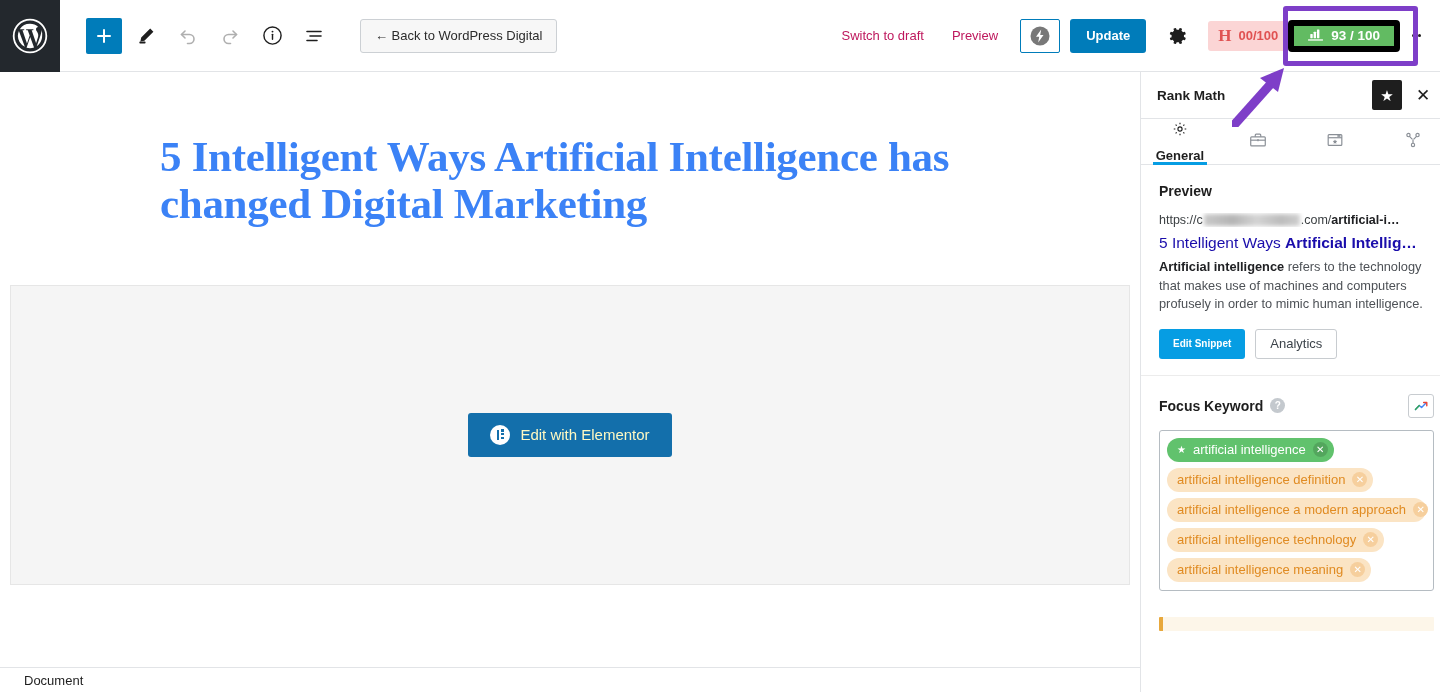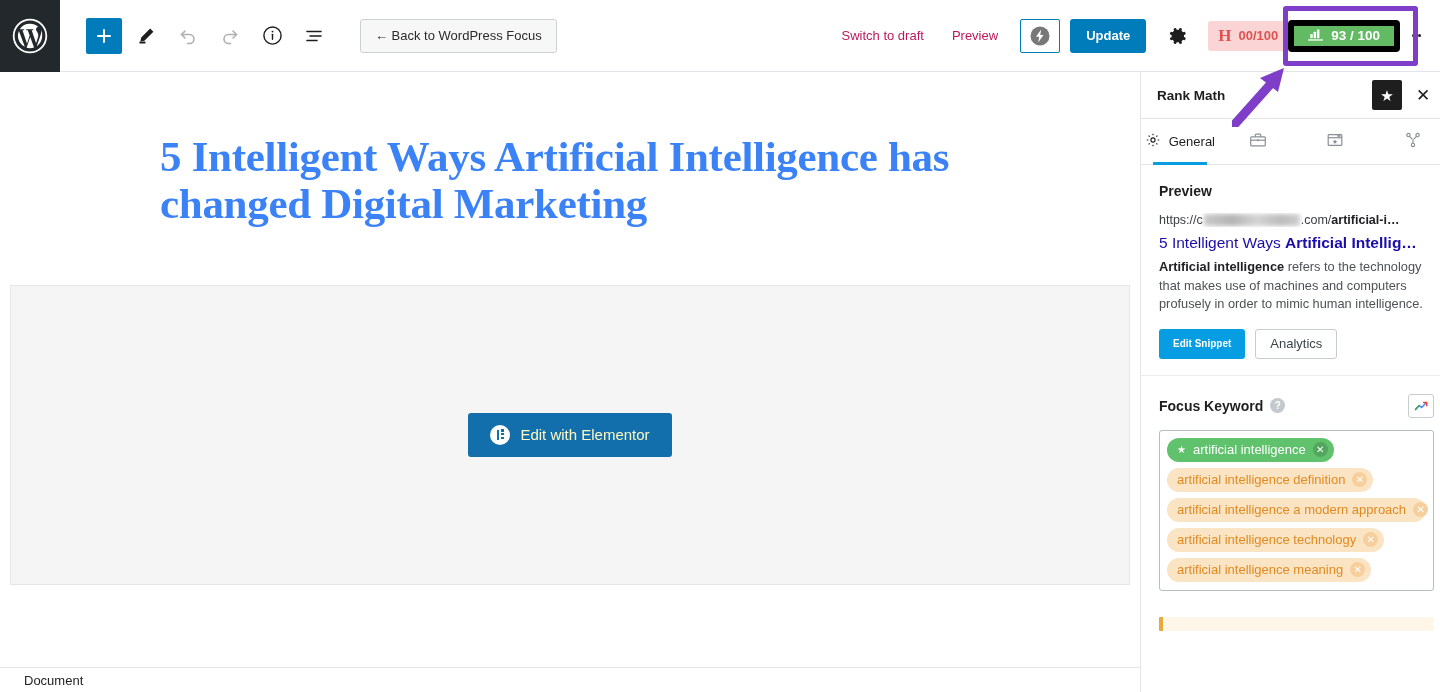--- a/index.html
+++ b/index.html
@@ -155,21 +155,21 @@
     color: #1e1e1e; font-size: 17px; margin-left: 6px;
   }
 
   .rm-tabs {
     display: flex; height: 46px; border-bottom: 1px solid #e2e4e7;
   }
   .rm-tab {
     flex: 1; display: flex; align-items: center; justify-content: center; gap: 8px;
     cursor: pointer; position: relative; color: #7c8087; font-size: 13px;
   }
-  .rm-tab.active { color: #1e1e1e; font-weight: 400; }
+  .rm-tab.active { color: #1e1e1e; font-weight: 700; flex-direction: column; }
   .rm-tab.active::after {
     content: ''; position: absolute; bottom: -1px; left: 12px; right: 12px;
     height: 3px; background: #069de3;
   }
 
   .rm-section { padding: 18px 18px 16px; border-bottom: 1px solid #ececec; }
   .rm-section-title { font-size: 14px; font-weight: 700; color: #1e1e1e; margin-bottom: 14px; }
 
   .snip-url { font-size: 12.5px; color: #3c4043; margin-bottom: 6px;
     white-space: nowrap; overflow: hidden; display: flex; align-items: center; }
@@ -281,21 +281,21 @@
           <path d="M11 9.8v5.2" stroke-linecap="round"></path>
           <circle cx="11" cy="6.9" r="1" fill="#1e1e1e" stroke="none"></circle>
         </svg>
       </button>
       <button class="icon-btn">
         <svg width="22" height="22" viewBox="0 0 22 22" stroke="#1e1e1e" stroke-width="1.6" stroke-linecap="round">
           <path d="M4 6.5h14M7 11h11M4 15.5h10"></path>
         </svg>
       </button>
 
-      <button class="back-btn">← Back to WordPress Focus</button>
+      <button class="back-btn">← Back to WordPress Digital</button>
     </div>
 
     <div class="tb-right">
       <button class="link-btn">Switch to draft</button>
       <button class="link-btn">Preview</button>
 
       <button class="amp-btn">
         <svg width="22" height="22" viewBox="0 0 22 22">
           <circle cx="11" cy="11" r="9.5" fill="#787878"></circle>
           <path d="M12.2 4.6L7 11.8h3.2l-1 5.6 5.3-7.4h-3.3l1-5.4z" fill="#fff"></path>

